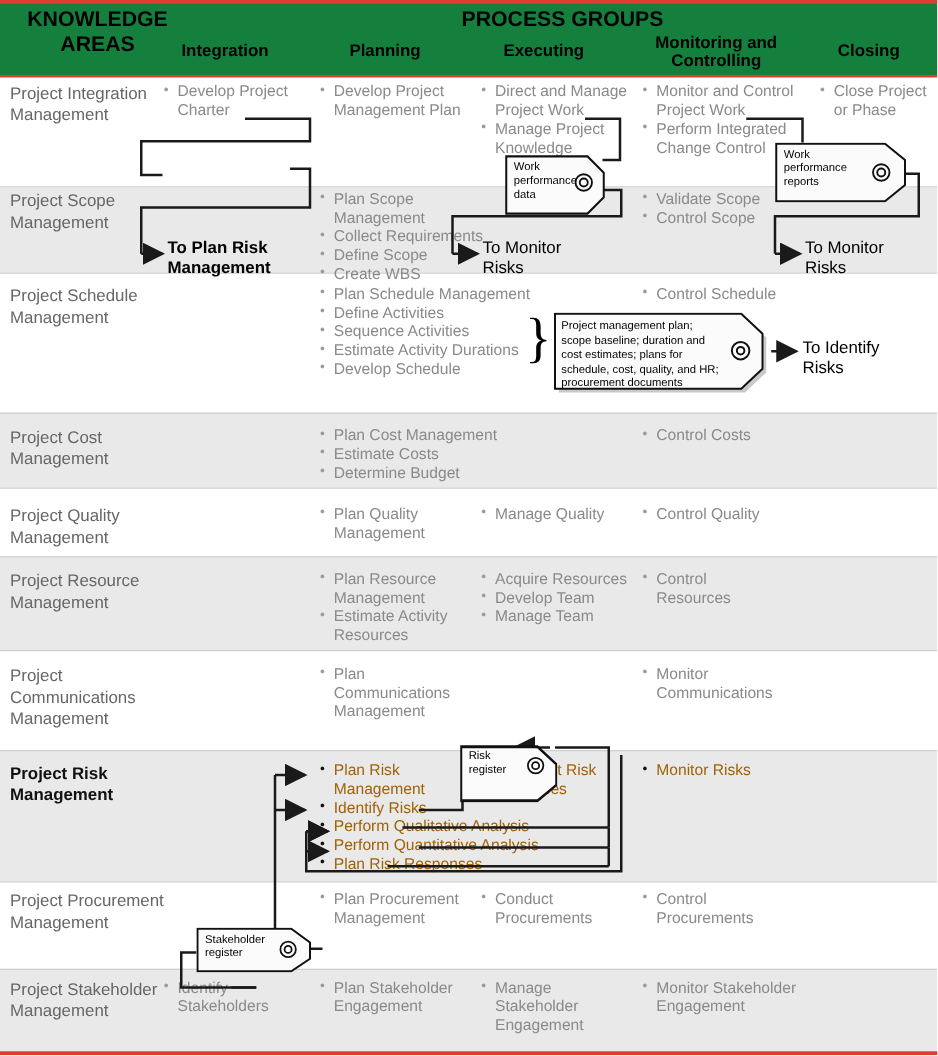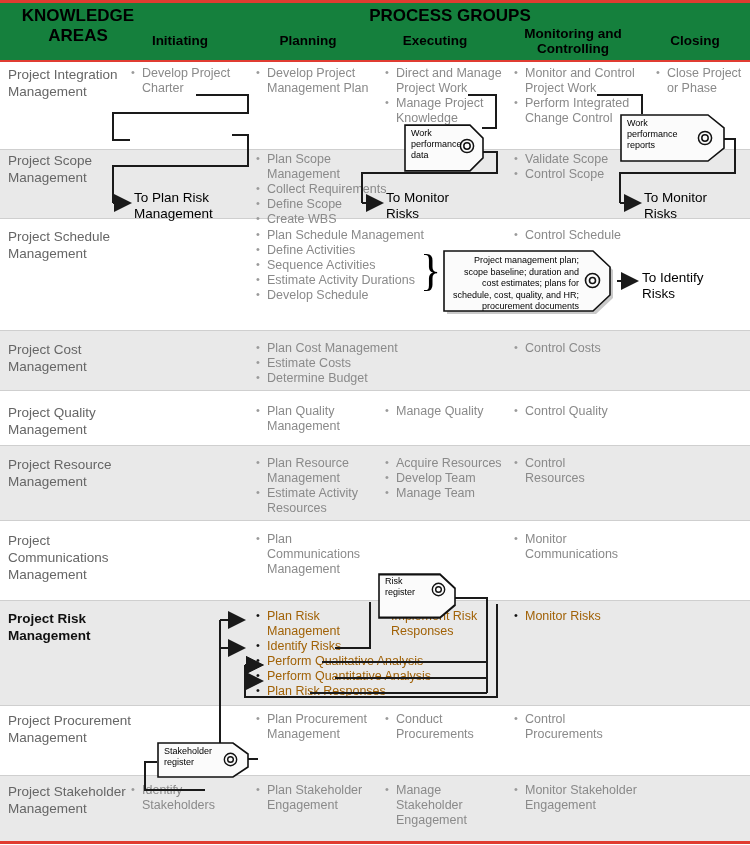--- a/index.html
+++ b/index.html
@@ -35,39 +35,39 @@
   .cell.dark ul.proc li:before{color:#111;}
 
   
   #overlay{position:absolute;left:0;top:0;width:750px;height:845px;pointer-events:none;}
 
   
   .tag{position:absolute;box-sizing:border-box;}
   .tag .body{position:absolute;left:0;top:0;width:100%;height:100%;}
   .tag .txt{position:absolute;left:7px;top:4px;right:26px;font-size:9px;color:#000;
             line-height:11px;font-family:"Liberation Sans",sans-serif;}
-  .tag.big .txt{font-size:9px;line-height:11.5px;right:40px;top:5px;text-align:right;}
+  .tag.big .txt{font-size:9px;line-height:11.5px;right:40px;top:5px;}
 
   .note{position:absolute;font-size:13.5px;color:#000;line-height:16px;font-weight:normal;}
   .brace{position:absolute;font-size:44px;color:#000;line-height:1;
          font-family:"Liberation Serif",serif;}
 </style>
 </head>
 <body>
 
 <div id="page">
 
   <div id="header">
     <div id="ka-title">
       <span>KNOWLEDGE</span><br>
       <span>AREAS</span>
     </div>
     <div id="pg-title">PROCESS GROUPS</div>
 
-    <div class="pg-col" style="left:120px;width:120px;">Initiating</div>
+    <div class="pg-col" style="left:120px;width:120px;">Integration</div>
     <div class="pg-col" style="left:248px;width:120px;">Planning</div>
     <div class="pg-col" style="left:375px;width:120px;">Executing</div>
     <div class="pg-col" style="left:508px;top:23px;width:130px;">
       <span>Monitoring and</span><br>
       <span>Controlling</span>
     </div>
     <div class="pg-col" style="left:640px;width:110px;">Closing</div>
   </div>
   <div id="header-rule"></div>
 
@@ -362,21 +362,21 @@
       <path d="M4,4 H153 L170,20 V48 L153,64 H4 Z" fill="#c9c9c9" stroke="none"></path>
       <path d="M1,1 H150 L167,17 V45 L150,61 H1 Z" fill="#fbfbfb" stroke="#111" stroke-width="1.6"></path>
     </svg>
     <svg style="position:absolute;left:141px;top:22px;width:17px;height:17px;" viewBox="0 0 17 17">
       <circle cx="8.5" cy="8.5" r="7" fill="none" stroke="#111" stroke-width="1.6"></circle>
       <circle cx="8.5" cy="8.5" r="3" fill="none" stroke="#111" stroke-width="1.6"></circle>
     </svg>
     <div class="txt" style="left:6px;right:36px;top:5px;">Project management plan; scope baseline; duration and cost estimates; plans for schedule, cost, quality, and HR; procurement documents</div>
   </div>
 
-  <div class="tag" style="left:368px;top:573px;width:78px;height:46px;margin-left:10px;">
+  <div class="tag" style="left:368px;top:596px;width:78px;height:46px;">
     <svg class="body" viewBox="0 0 78 33" preserveAspectRatio="none">
       <path d="M1,1 H62 L77,11 V23 L62,32 H1 Z" fill="#fbfbfb" stroke="#111" stroke-width="1.6"></path>
     </svg>
     <svg style="position:absolute;left:53px;top:9px;width:15px;height:15px;" viewBox="0 0 17 17">
       <circle cx="8.5" cy="8.5" r="7" fill="none" stroke="#111" stroke-width="1.6"></circle>
       <circle cx="8.5" cy="8.5" r="3.2" fill="none" stroke="#111" stroke-width="1.6"></circle>
     </svg>
     <div class="txt" style="right:24px;top:3px;">Risk register</div>
   </div>
 
@@ -384,19 +384,19 @@
     <svg class="body" viewBox="0 0 92 36" preserveAspectRatio="none">
       <path d="M1,1 H76 L91,12 V25 L76,35 H1 Z" fill="#fbfbfb" stroke="#111" stroke-width="1.6"></path>
     </svg>
     <svg style="position:absolute;left:66px;top:10px;width:15px;height:15px;" viewBox="0 0 17 17">
       <circle cx="8.5" cy="8.5" r="7" fill="none" stroke="#111" stroke-width="1.6"></circle>
       <circle cx="8.5" cy="8.5" r="3.2" fill="none" stroke="#111" stroke-width="1.6"></circle>
     </svg>
     <div class="txt" style="right:25px;top:4px;">Stakeholder register</div>
   </div>
 
-  <div class="note" style="left:134px;top:190px;width:105px;">To Plan Risk Management</div>
+  <div class="note" style="left:134px;top:190px;width:105px;font-weight:bold;">To Plan Risk Management</div>
   <div class="note" style="left:386px;top:190px;width:90px;">To Monitor Risks</div>
   <div class="note" style="left:644px;top:190px;width:90px;">To Monitor Risks</div>
   <div class="note" style="left:642px;top:270px;width:90px;">To Identify Risks</div>
 
   <div id="bottom-rule"></div>
 </div>
 
 </body></html>

